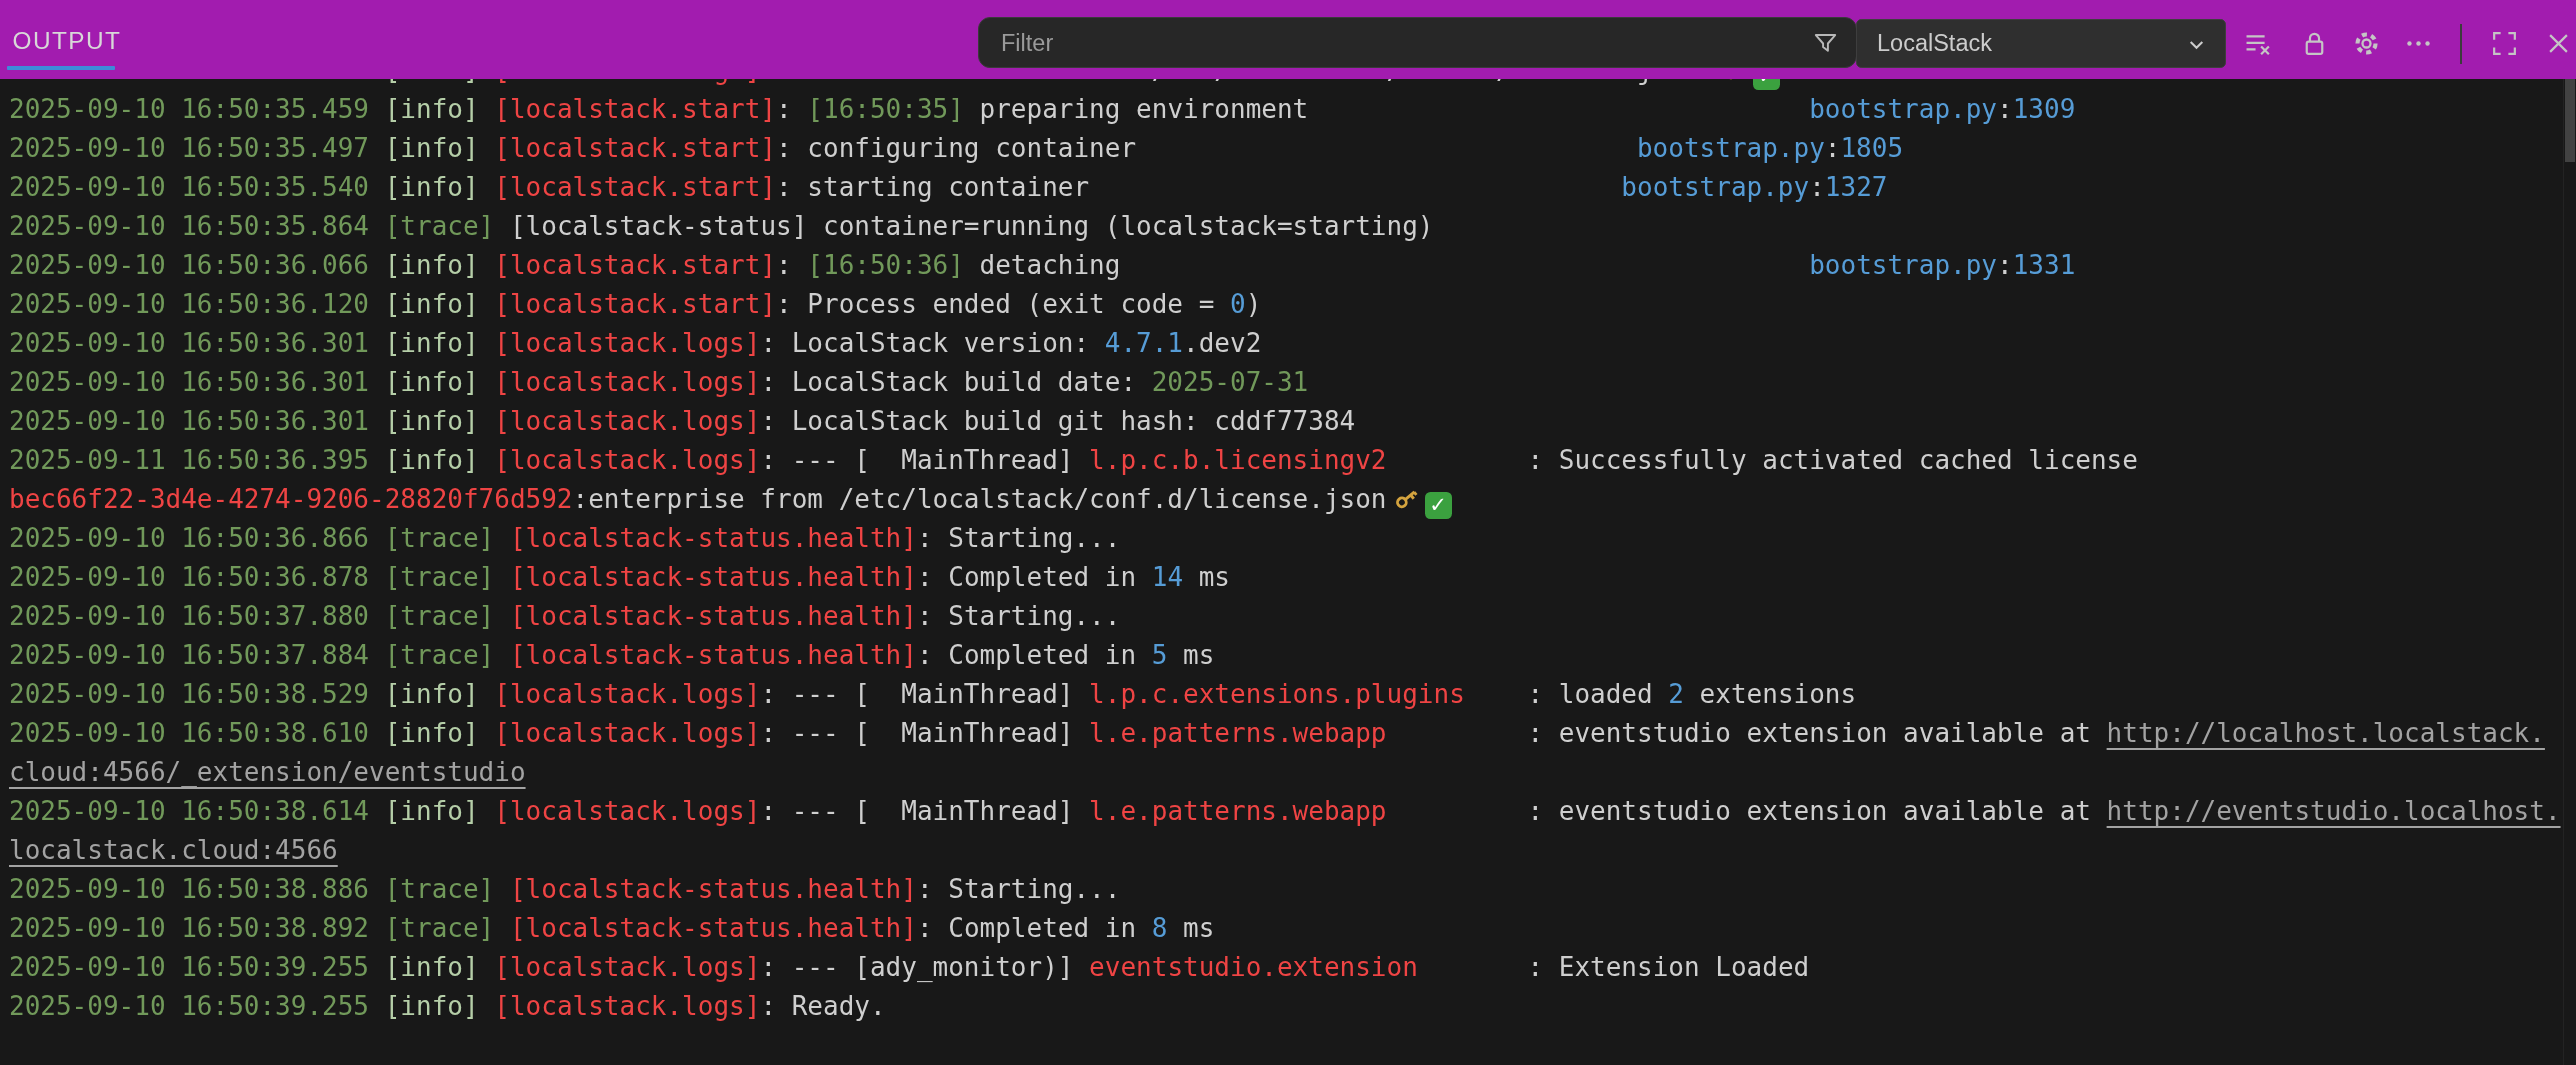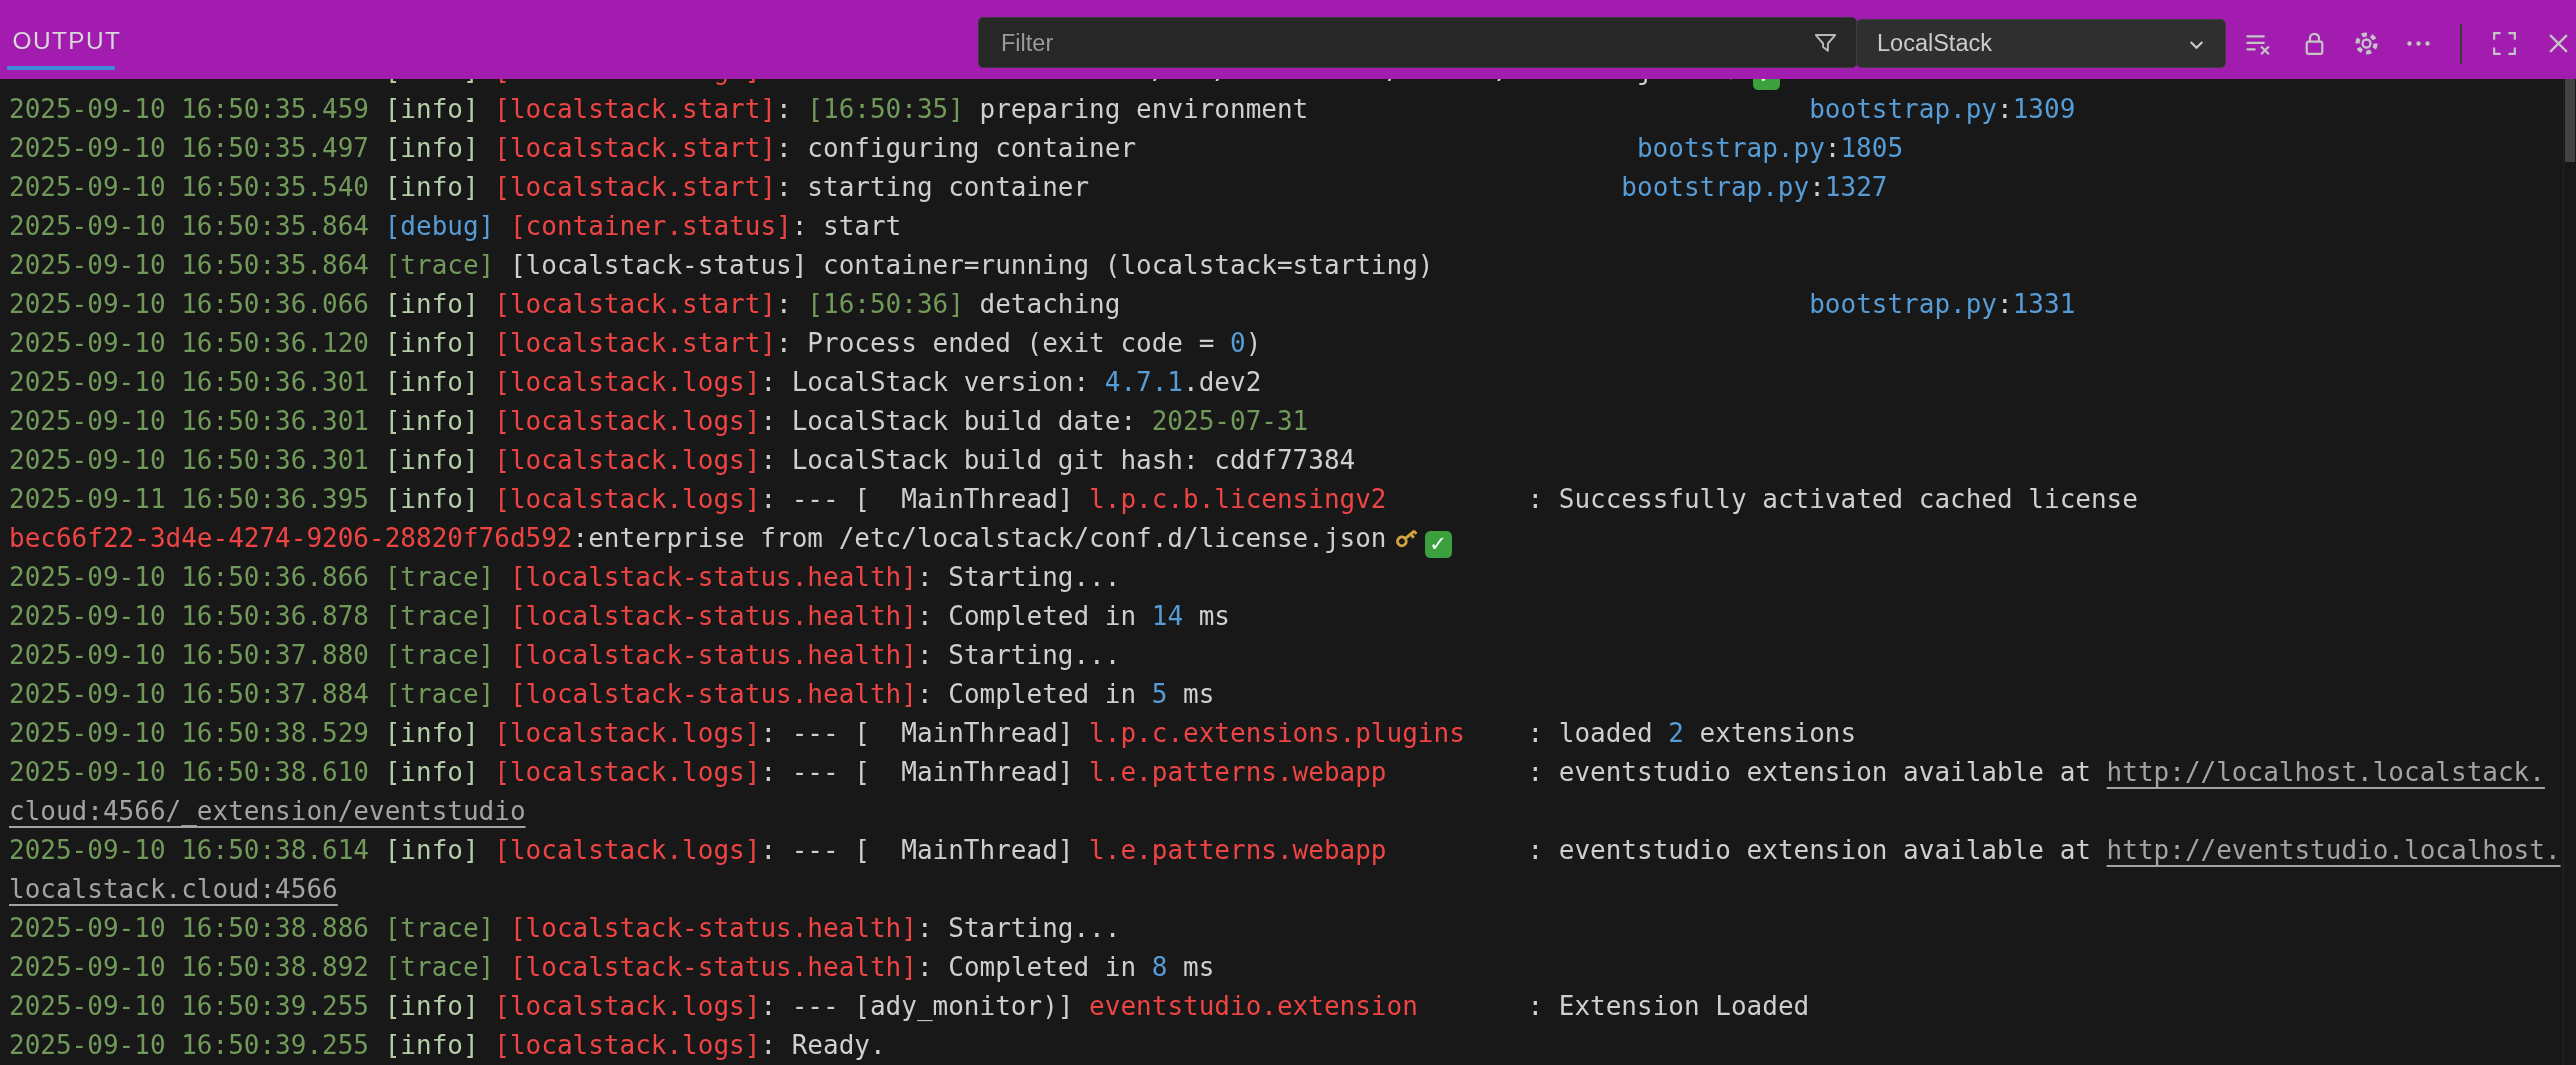--- a/index.html
+++ b/index.html
@@ -9,21 +9,21 @@
   
   .top-strip{position:absolute;left:0;top:0;width:100%;height:6.3px;background:#131313;
              border-bottom:0.9px solid #2b2b2b;}
   .toolbar{position:absolute;left:0;top:0;width:100%;height:79px;background:#a21caf;}
   .tab{position:absolute;left:12.6px;top:27px;font-size:24.4px;letter-spacing:1.4px;
        color:#d8d8d8;cursor:pointer;}
   .tab-underline{position:absolute;left:7.2px;top:66px;width:108px;height:3.6px;
                  background:#3d8bd9;border-radius:0.9px;}
 
   .filter-box{position:absolute;left:978px;top:17px;width:879px;height:51px;
-              background:#272727;border:0.9px solid #3a3a3a;border-radius:5px;box-sizing:border-box;}
+              background:#272727;border:0.9px solid #3a3a3a;border-radius:12px;box-sizing:border-box;}
   .filter-box input{position:absolute;left:20px;top:3.6px;width:795px;height:41px;background:transparent;
               border:none;outline:none;color:#cccccc;font-size:23.5px;
               font-family:"Liberation Sans","DejaVu Sans",sans-serif;}
   .filter-box input::placeholder{color:#9a9a9a;}
   .funnel{position:absolute;right:16.3px;top:11px;}
 
   .channel-select{position:absolute;left:1856px;top:19px;width:370px;height:49px;
               background:#2f2f2f;border:0.9px solid #3e3e3e;border-radius:5.4px;box-sizing:border-box;
               cursor:pointer;}
   .channel-label{position:absolute;left:20px;top:10px;font-size:23.5px;color:#cccccc;}
@@ -124,21 +124,20 @@
 
 <div class="log">
   <div id="log-lines">
       <div class="log-row"><span class="c-ts">2025-09-10 16:50:35.443 </span><span class="c-info">[info] </span><span class="c-mod">[localstack.logs]</span><span class="c-txt">: activated license from /etc/localstack/conf.d/license.json </span><span class="emoji-key"><svg width="29" height="29" viewBox="0 0 24 24" style="transform:rotate(-40deg)" fill="none" stroke="#d4a33e" stroke-width="2.4">
             <circle cx="7" cy="12" r="3.6"></circle>
             <path d="M10.6 12h10M16.5 12v4M20.2 12v3"></path>
           </svg></span><span class="emoji-check">✓</span></div>
       <div class="log-row"><span class="c-ts">2025-09-10 16:50:35.459 </span><span class="c-info">[info] </span><span class="c-mod">[localstack.start]</span><span class="c-txt">: </span><span class="c-ts">[16:50:35]</span><span class="c-txt"> preparing environment</span><span class="c-txt">                                </span><span class="c-file">bootstrap.py</span><span class="c-txt">:</span><span class="c-file">1309</span></div>
       <div class="log-row"><span class="c-ts">2025-09-10 16:50:35.497 </span><span class="c-info">[info] </span><span class="c-mod">[localstack.start]</span><span class="c-txt">: configuring container</span><span class="c-txt">                                </span><span class="c-file">bootstrap.py</span><span class="c-txt">:</span><span class="c-file">1805</span></div>
       <div class="log-row"><span class="c-ts">2025-09-10 16:50:35.540 </span><span class="c-info">[info] </span><span class="c-mod">[localstack.start]</span><span class="c-txt">: starting container</span><span class="c-txt">                                  </span><span class="c-file">bootstrap.py</span><span class="c-txt">:</span><span class="c-file">1327</span></div>
-      <div class="log-row"><span class="c-ts">2025-09-10 16:50:35.864 </span><span class="c-debug">[debug] </span><span class="c-mod">[container.status]</span><span class="c-txt">: start</span></div>
       <div class="log-row"><span class="c-ts">2025-09-10 16:50:35.864 </span><span class="c-trace">[trace] </span><span class="c-txt">[localstack-status] container=running (localstack=starting)</span></div>
       <div class="log-row"><span class="c-ts">2025-09-10 16:50:36.066 </span><span class="c-info">[info] </span><span class="c-mod">[localstack.start]</span><span class="c-txt">: </span><span class="c-ts">[16:50:36]</span><span class="c-txt"> detaching</span><span class="c-txt">                                            </span><span class="c-file">bootstrap.py</span><span class="c-txt">:</span><span class="c-file">1331</span></div>
       <div class="log-row"><span class="c-ts">2025-09-10 16:50:36.120 </span><span class="c-info">[info] </span><span class="c-mod">[localstack.start]</span><span class="c-txt">: Process ended (exit code = </span><span class="c-num">0</span><span class="c-txt">)</span></div>
       <div class="log-row"><span class="c-ts">2025-09-10 16:50:36.301 </span><span class="c-info">[info] </span><span class="c-mod">[localstack.logs]</span><span class="c-txt">: LocalStack version: </span><span class="c-num">4.7.1</span><span class="c-txt">.dev2</span></div>
       <div class="log-row"><span class="c-ts">2025-09-10 16:50:36.301 </span><span class="c-info">[info] </span><span class="c-mod">[localstack.logs]</span><span class="c-txt">: LocalStack build date: </span><span class="c-ts">2025-07-31</span></div>
       <div class="log-row"><span class="c-ts">2025-09-10 16:50:36.301 </span><span class="c-info">[info] </span><span class="c-mod">[localstack.logs]</span><span class="c-txt">: LocalStack build git hash: cddf77384</span></div>
       <div class="log-row"><span class="c-ts">2025-09-11 16:50:36.395 </span><span class="c-info">[info] </span><span class="c-mod">[localstack.logs]</span><span class="c-txt">: --- [  MainThread] </span><span class="c-mod">l.p.c.b.licensingv2</span><span class="c-txt">         </span><span class="c-txt">: Successfully activated cached license</span></div>
       <div class="log-row"><span class="c-mod">bec66f22-3d4e-4274-9206-28820f76d592</span><span class="c-txt">:enterprise from /etc/localstack/conf.d/license.json</span><span class="emoji-key"><svg width="29" height="29" viewBox="0 0 24 24" style="transform:rotate(-40deg)" fill="none" stroke="#d4a33e" stroke-width="2.4">
             <circle cx="7" cy="12" r="3.6"></circle>
             <path d="M10.6 12h10M16.5 12v4M20.2 12v3"></path>

